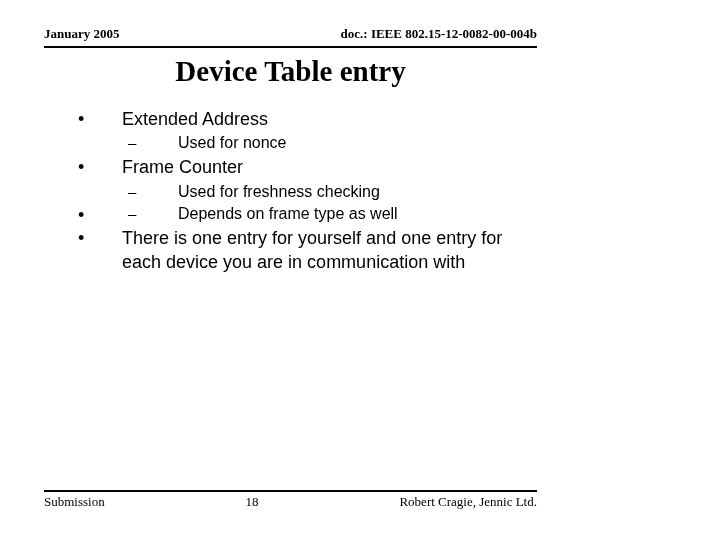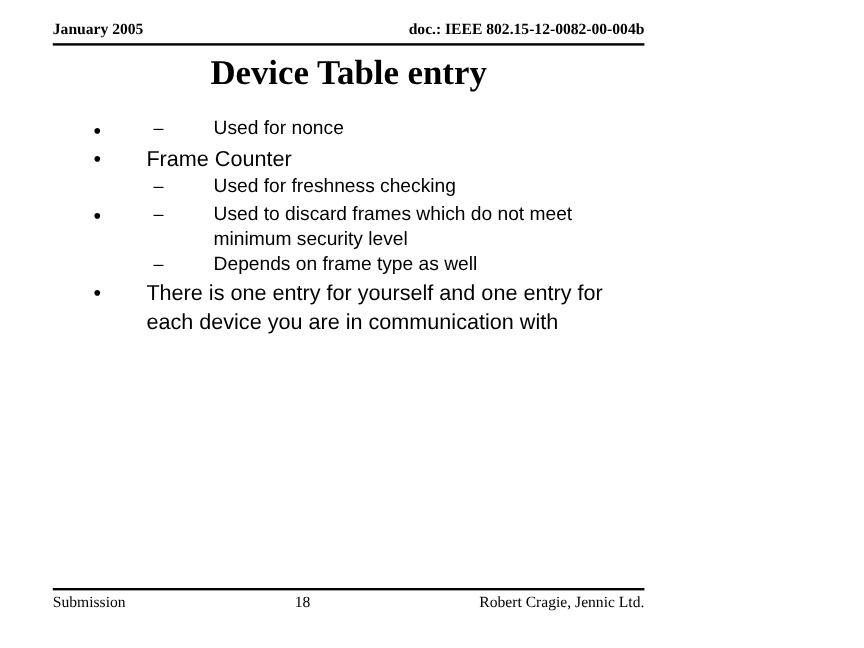--- a/index.html
+++ b/index.html
@@ -7,21 +7,21 @@
   body {
     font-family: "Times New Roman", Times, serif;
     background: #fff;
     color: #000;
     position: relative;
   }
   .page {
     width: 581px;
     height: 540px;
     position: relative;
-    padding: 16px 44px 20px 44px;
+    padding: 26px 44px 20px 44px;
   }
   .header-row {
     display: flex;
     justify-content: space-between;
     align-items: flex-end;
     font-weight: bold;
     font-size: 13px;
     padding-bottom: 4px;
     border-bottom: 2px solid #000;
   }
@@ -97,33 +97,33 @@
   <div class="header-row">
     <span>January 2005</span>
     <span>doc.: IEEE 802.15-12-0082-00-004b</span>
   </div>
 
   <h1 class="title">Device Table entry</h1>
 
   <div class="content">
     <ul class="bullets">
       <li>
+        <span>Extended Address</span>
         <ul class="sub">
           <li>Used for nonce</li>
         </ul>
       </li>
       <li>
         <span>Frame Counter</span>
         <ul class="sub">
           <li>Used for freshness checking</li>
         </ul>
       </li>
       <li>
         <ul class="sub">
-          <li>Used to discard frames which do not meet minimum security level</li>
           <li>Depends on frame type as well</li>
         </ul>
       </li>
       <li>
         <span>There is one entry for yourself and one entry for each device you are in communication with</span>
       </li>
     </ul>
   </div>
 
   <div class="footer">

